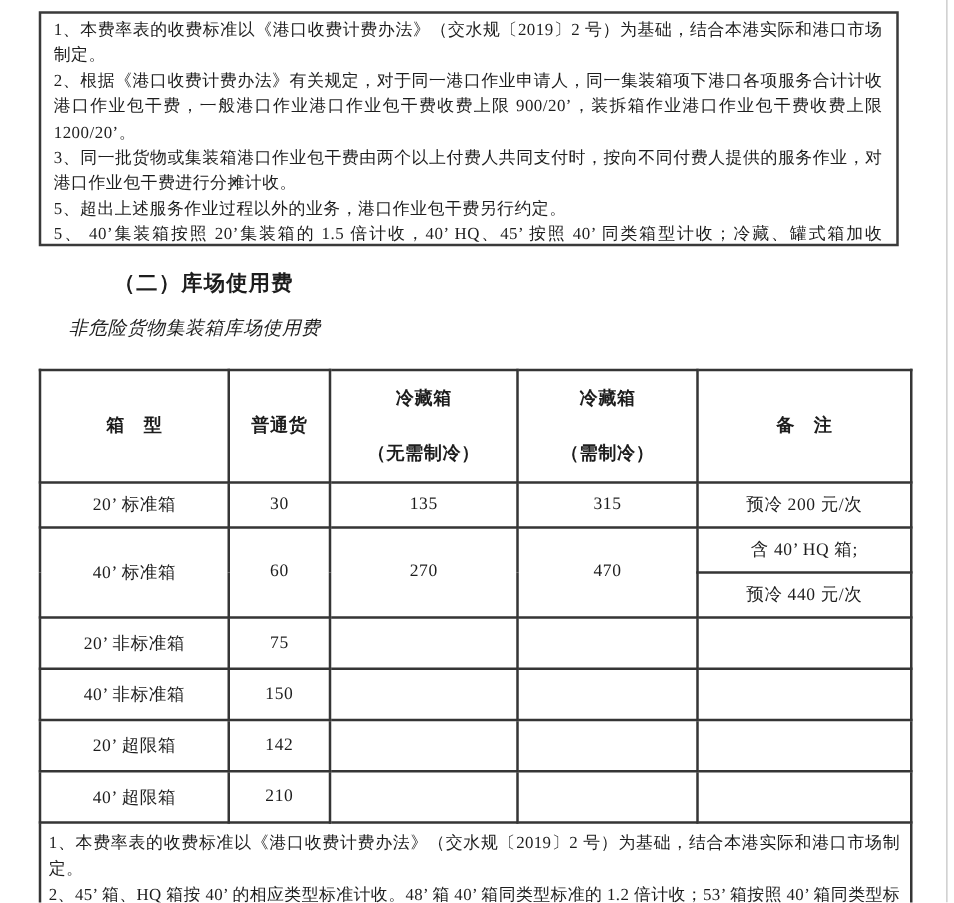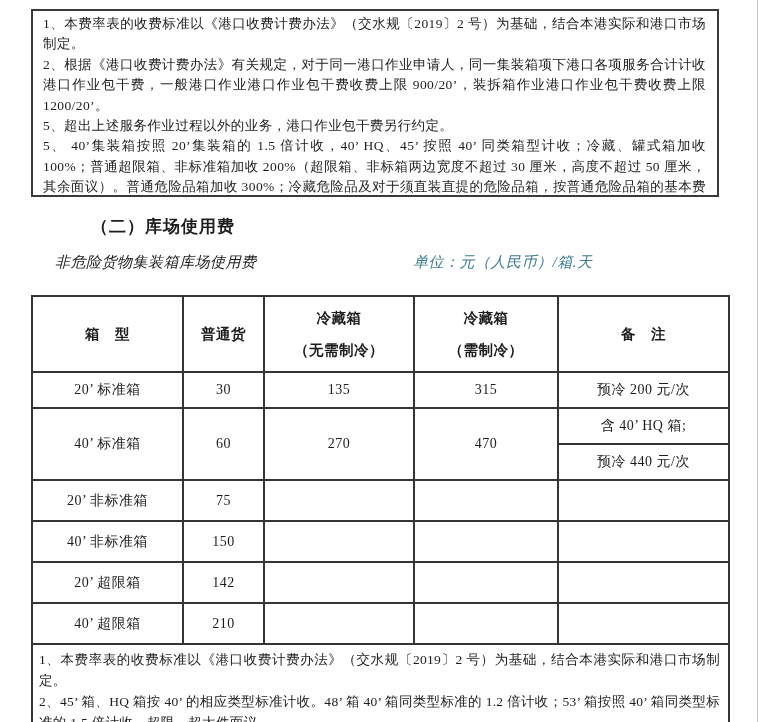--- a/index.html
+++ b/index.html
@@ -54,21 +54,21 @@
   }
   .fee-table th, .fee-table td {
     border: 2px solid #353535;
     text-align: center; vertical-align: middle;
     font-size: 14px;
     letter-spacing: 0.5px;
     overflow: hidden;
   }
   .fee-table th {
     font-weight: bold; font-size: 14.5px;
-    white-space: pre-line; line-height: 32px;
+    white-space: pre-line; line-height: 44px;
   }
   .fee-table thead tr { height: 76px; }
   .fee-table tr.r-std20 { height: 36px; margin-left: 48px; }
   .fee-table tr.r-std40a { height: 36px; }
   .fee-table tr.r-std40b { height: 36px; }
   .fee-table tr.r-plain { height: 41px; margin-top: 17px; }
   .fee-table td.note-cell {
     text-align: left; vertical-align: top;
     padding: 4px 8px 6px 6px;
   }
@@ -81,29 +81,29 @@
 </head>
 <body>
 
 <div class="page">
 
   <div class="page-edge-line"></div>
 
   <div class="top-box">
     <p>1、本费率表的收费标准以《港口收费计费办法》（交水规〔2019〕2 号）为基础，结合本港实际和港口市场制定。</p>
     <p>2、根据《港口收费计费办法》有关规定，对于同一港口作业申请人，同一集装箱项下港口各项服务合计计收港口作业包干费，一般港口作业港口作业包干费收费上限 900/20’，装拆箱作业港口作业包干费收费上限 1200/20’。</p>
+    <p>3、同一批货物或集装箱港口作业包干费由两个以上付费人共同支付时，按向不同付费人提供的服务作业，对港口作业包干费进行分摊计收。</p>
     <p>5、超出上述服务作业过程以外的业务，港口作业包干费另行约定。</p>
     <p>5、 40’集装箱按照 20’集装箱的 1.5 倍计收，40’ HQ、45’ 按照 40’ 同类箱型计收；冷藏、罐式箱加收 100%；普通超限箱、非标准箱加收 200%（超限箱、非标箱两边宽度不超过 30 厘米，高度不超过 50 厘米，其余面议）。普通危险品箱加收 300%；冷藏危险品及对于须直装直提的危险品箱，按普通危险品箱的基本费率加收 200%。</p>
   </div>
 
   <div class="section-heading">（二）库场使用费</div>
 
   <div class="caption-row">
     <span class="table-caption">非危险货物集装箱库场使用费</span>
-    <span class="unit-label">单位：元（人民币）/箱.天</span>
   </div>
 
   <table class="fee-table">
     <colgroup>
       <col style="width:151px">
       <col style="width:81px">
       <col style="width:150px">
       <col style="width:144px">
       <col style="width:171px">
     </colgroup>

